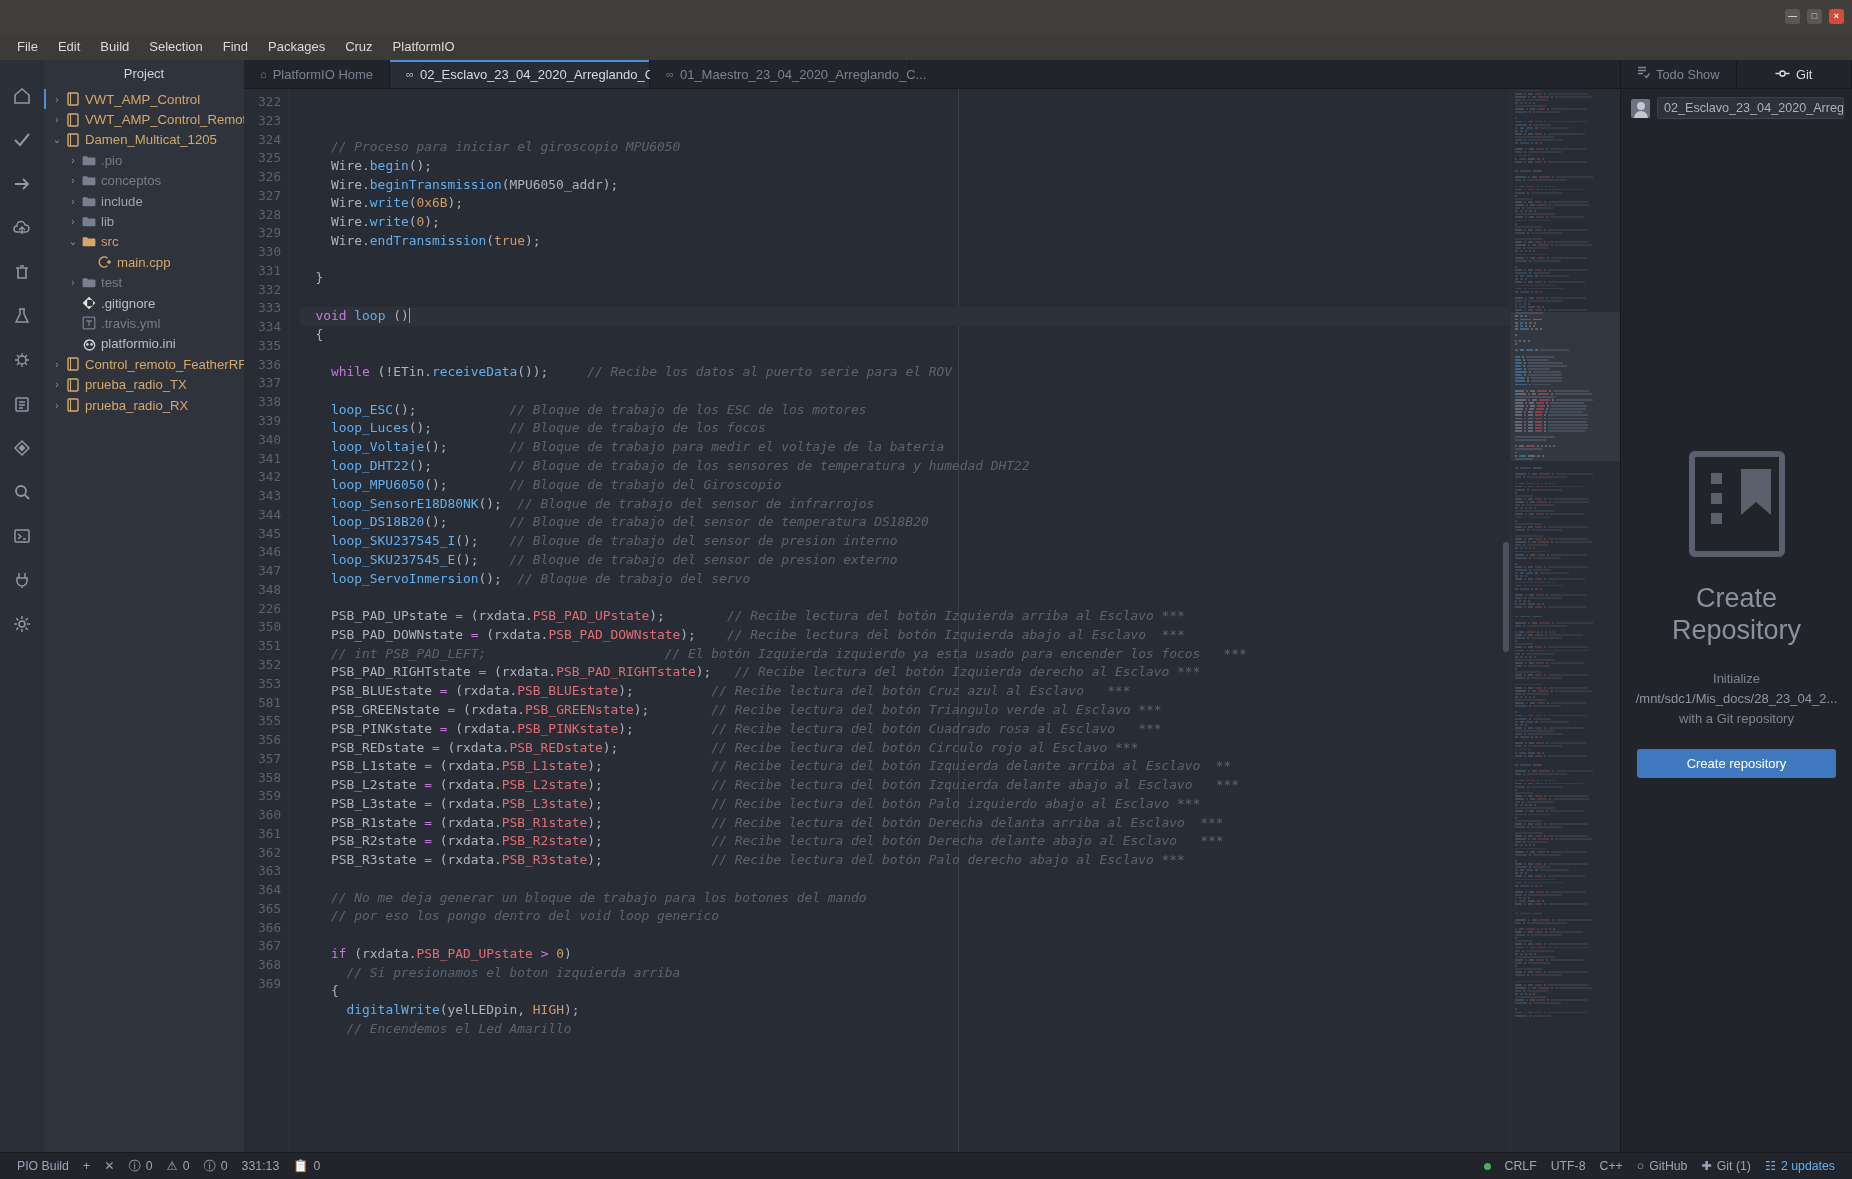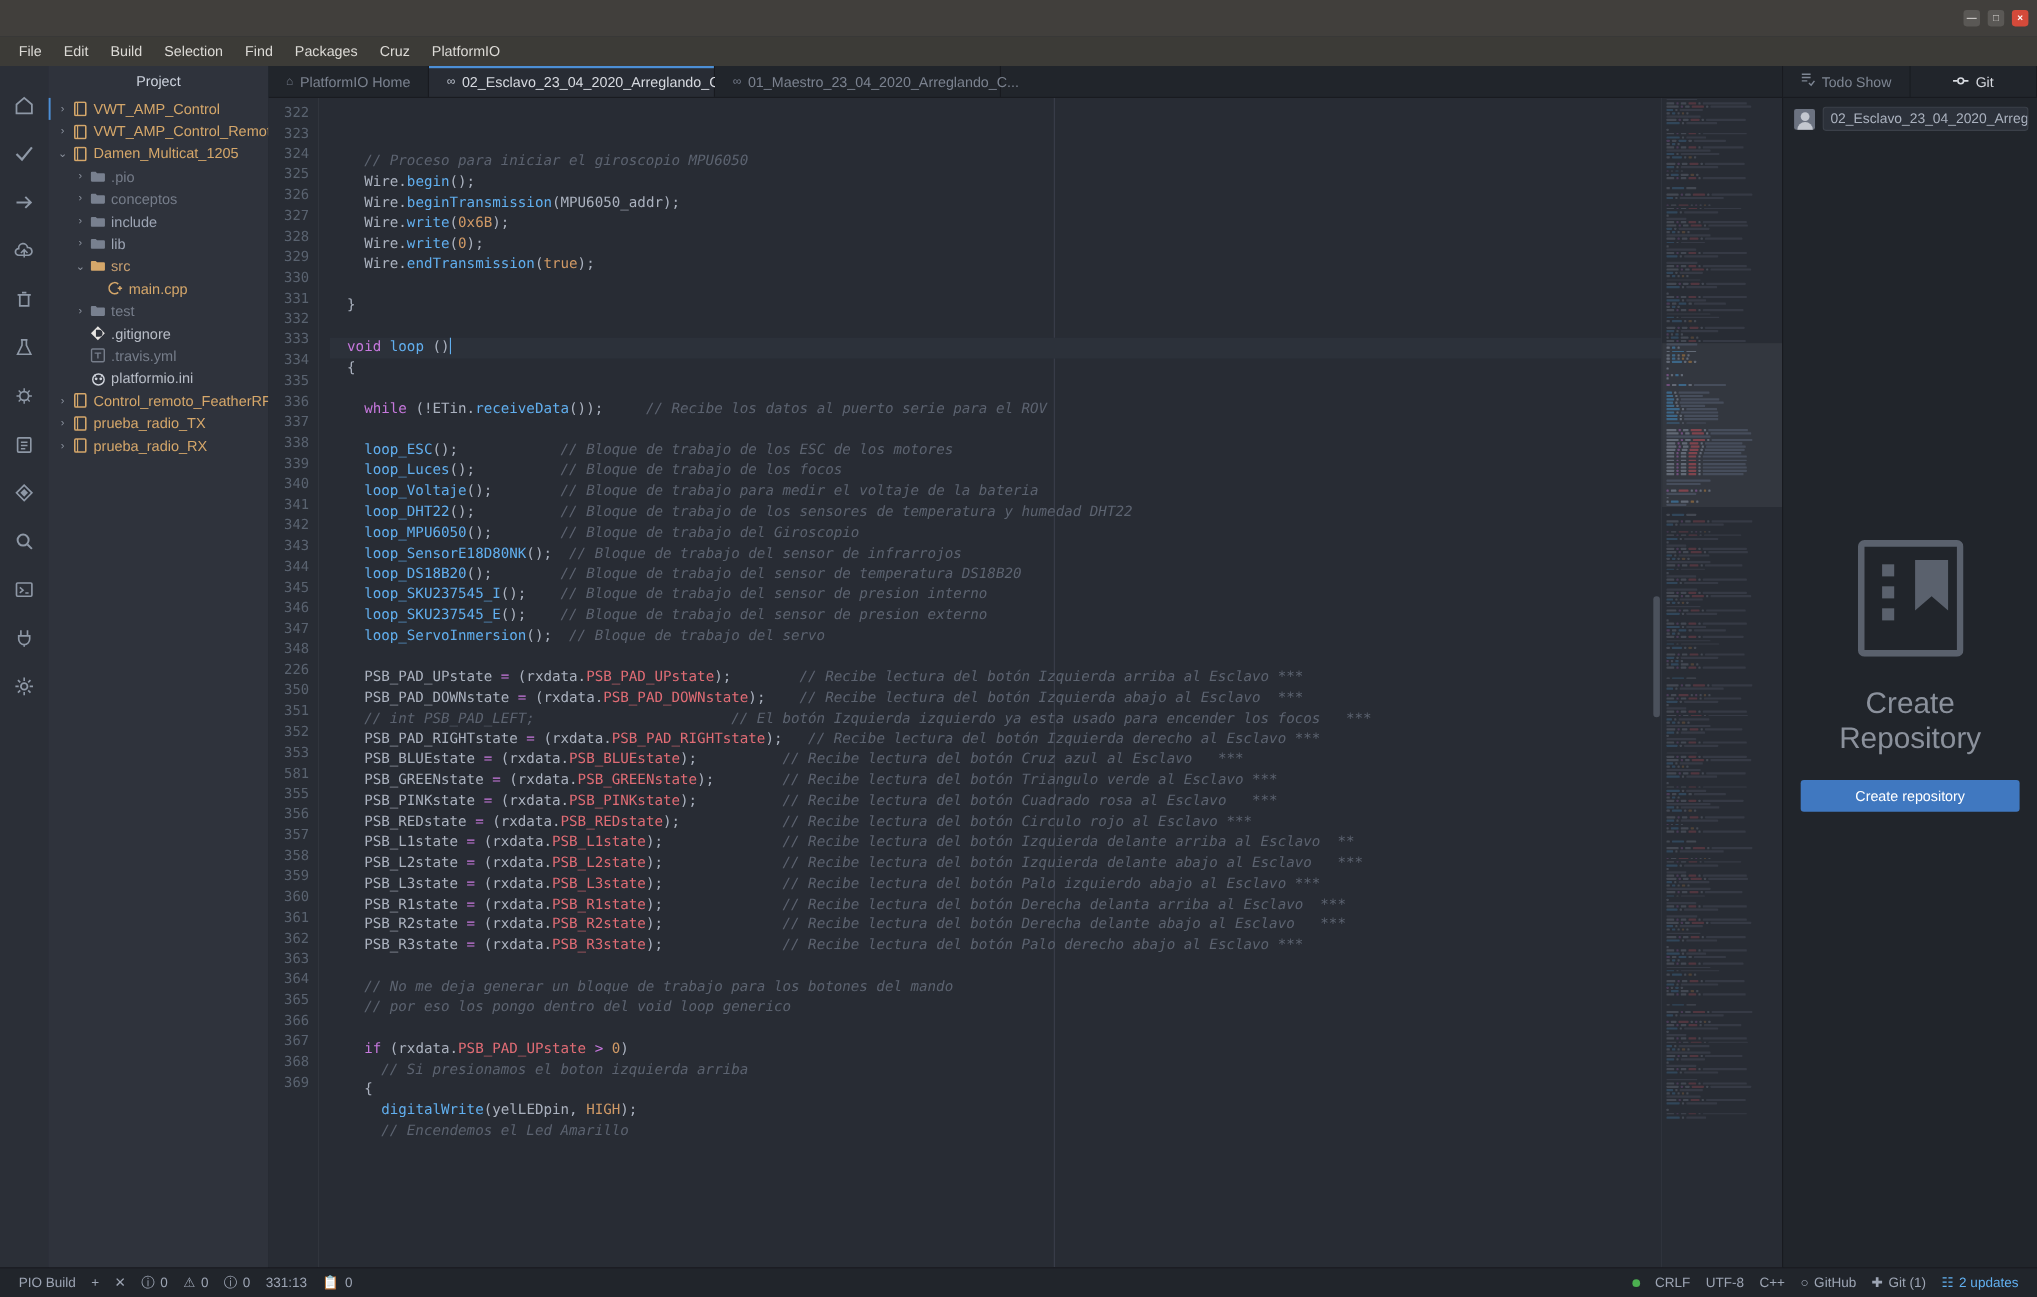--- a/index.html
+++ b/index.html
@@ -2113,20 +2113,25 @@
           <rect x="22" y="22" width="11" height="11" fill="#5a616d"></rect>
           <rect x="22" y="42" width="11" height="11" fill="#5a616d"></rect>
           <rect x="22" y="62" width="11" height="11" fill="#5a616d"></rect>
           <path d="M52 18 h30 v46 l-15 -13 -15 13 z" fill="#5a616d"></path>
         </svg>
       </div>
       <div class="cr-title">
         <div>Create</div>
         <div>Repository</div>
       </div>
+      <div class="cr-desc">
+        <div>Initialize</div>
+        <div class="path">/mnt/sdc1/Mis_docs/28_23_04_2...</div>
+        <div>with a Git repository</div>
+      </div>
       <button class="cr-btn">Create repository</button>
     </div>
   </div>
 </div>
 
 <div id="statusbar">
   <div class="sb-item">PIO Build</div>
   <div class="sb-item">+</div>
   <div class="sb-item">✕</div>
   <div class="sb-item">

